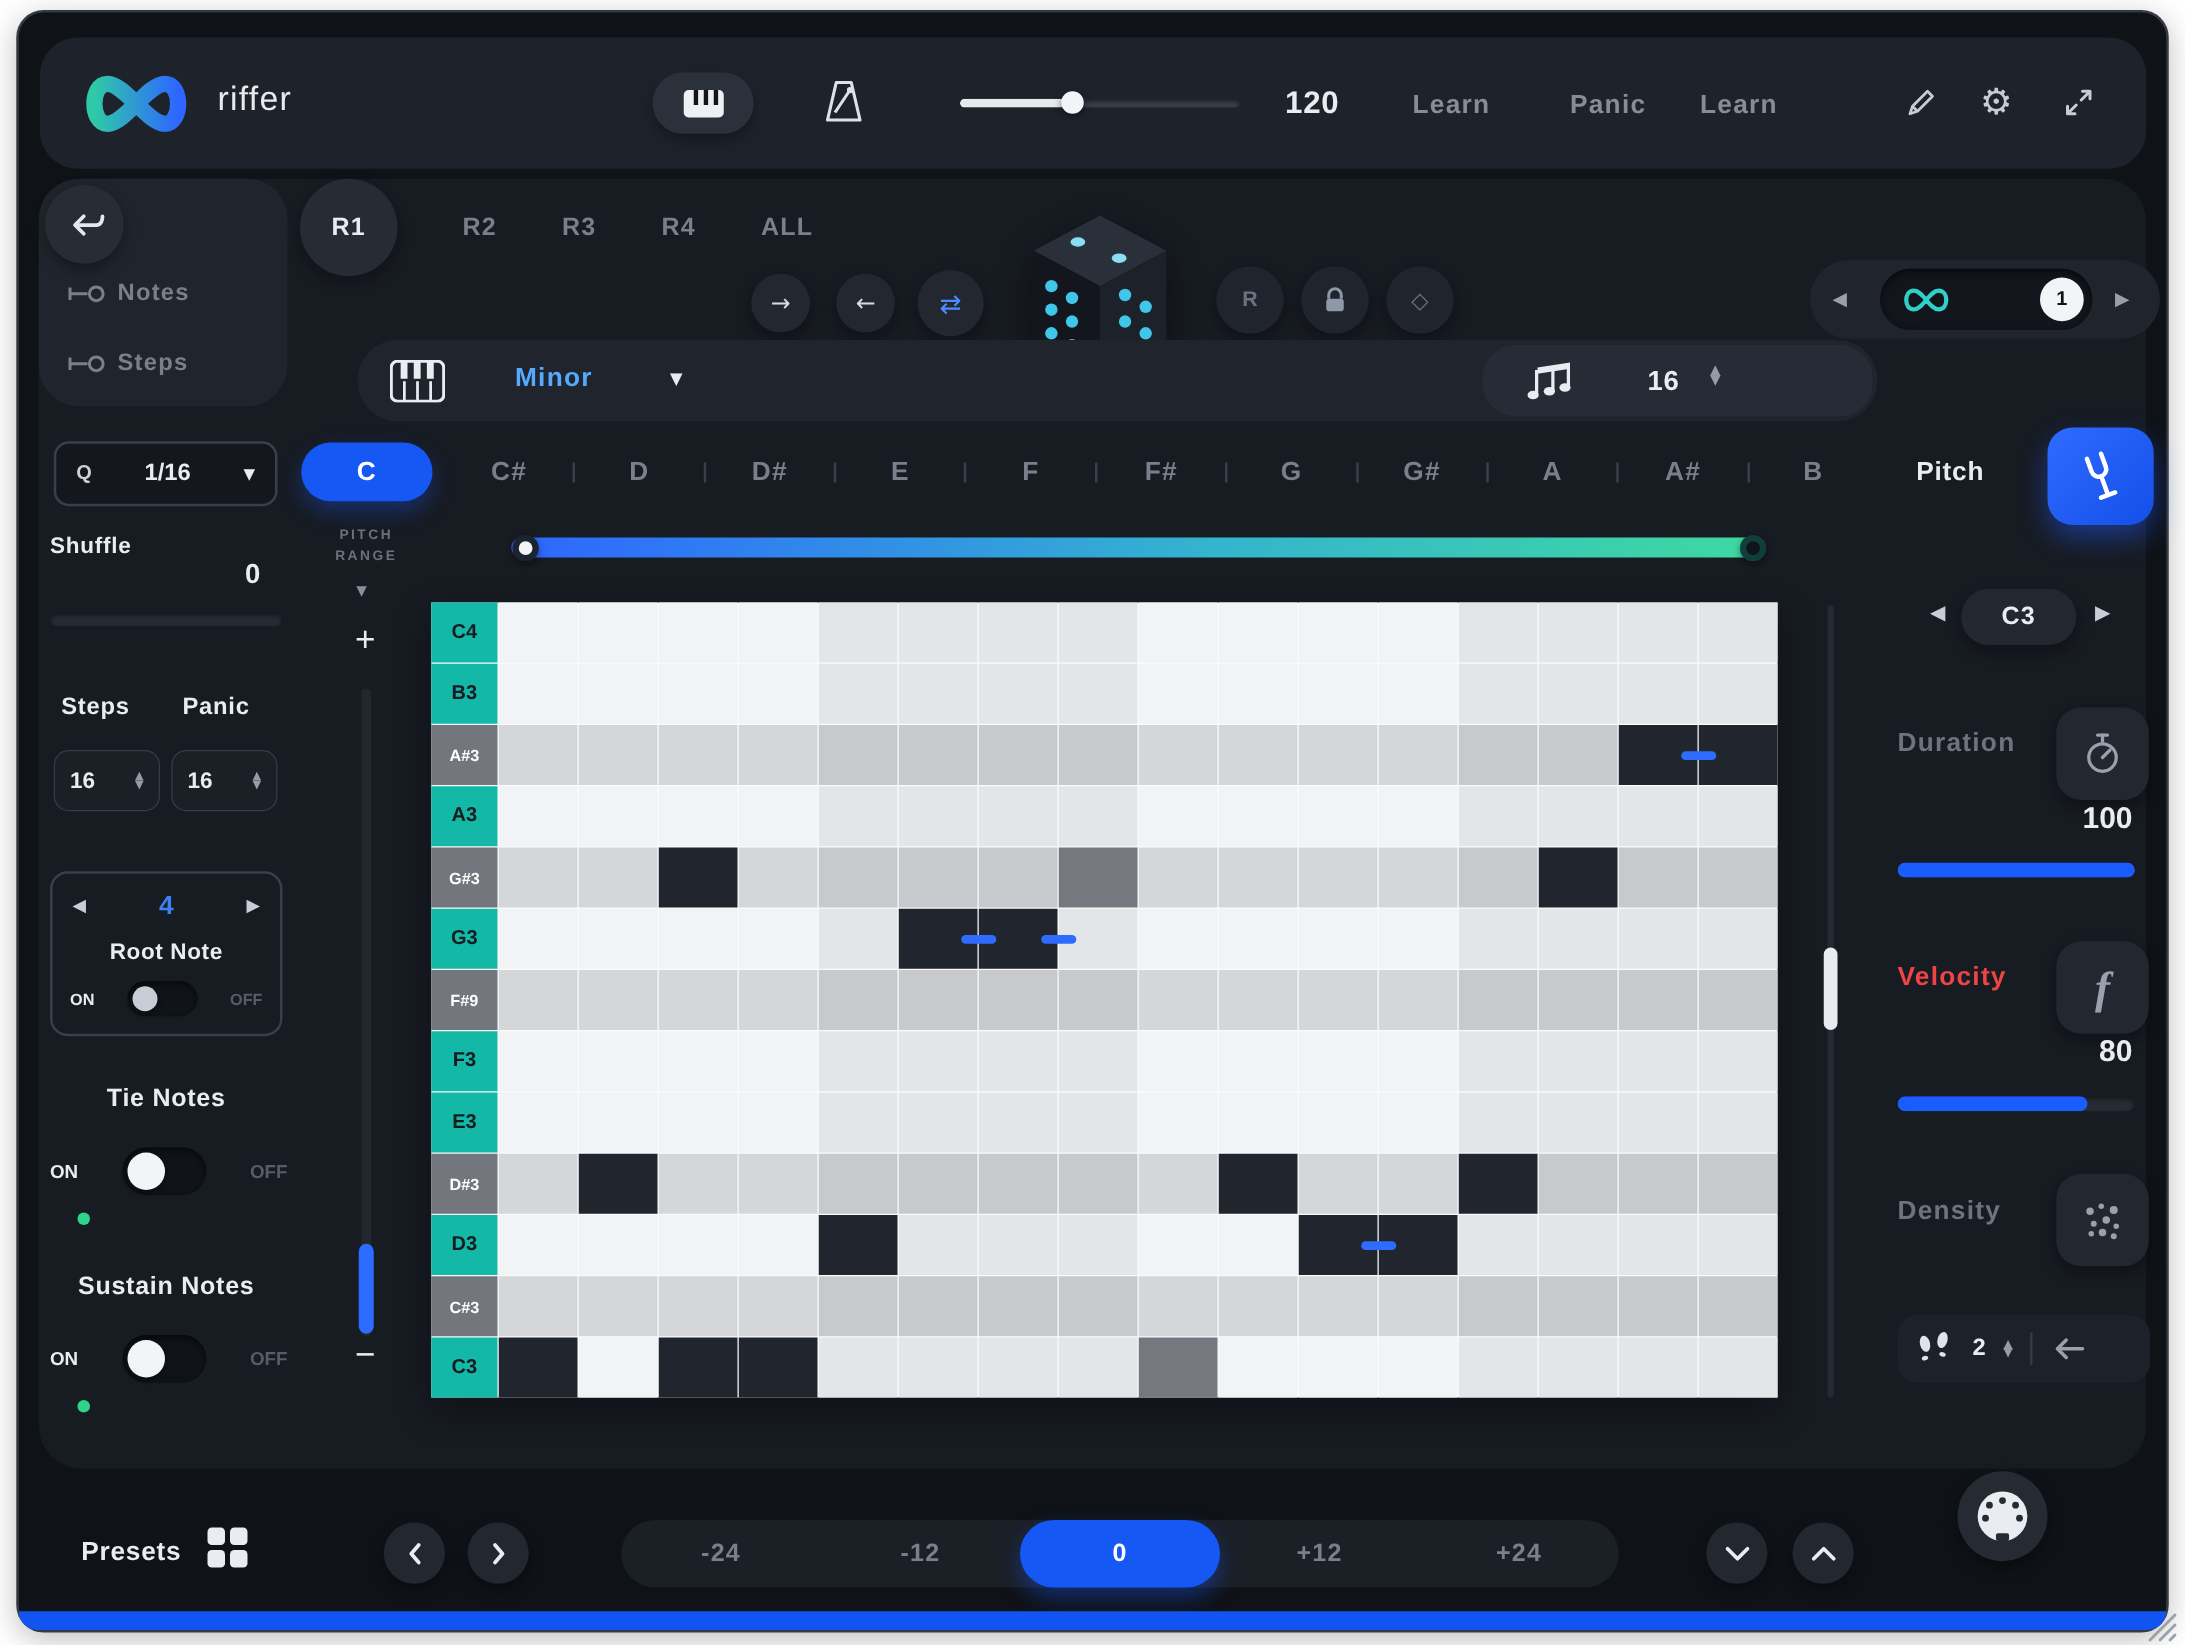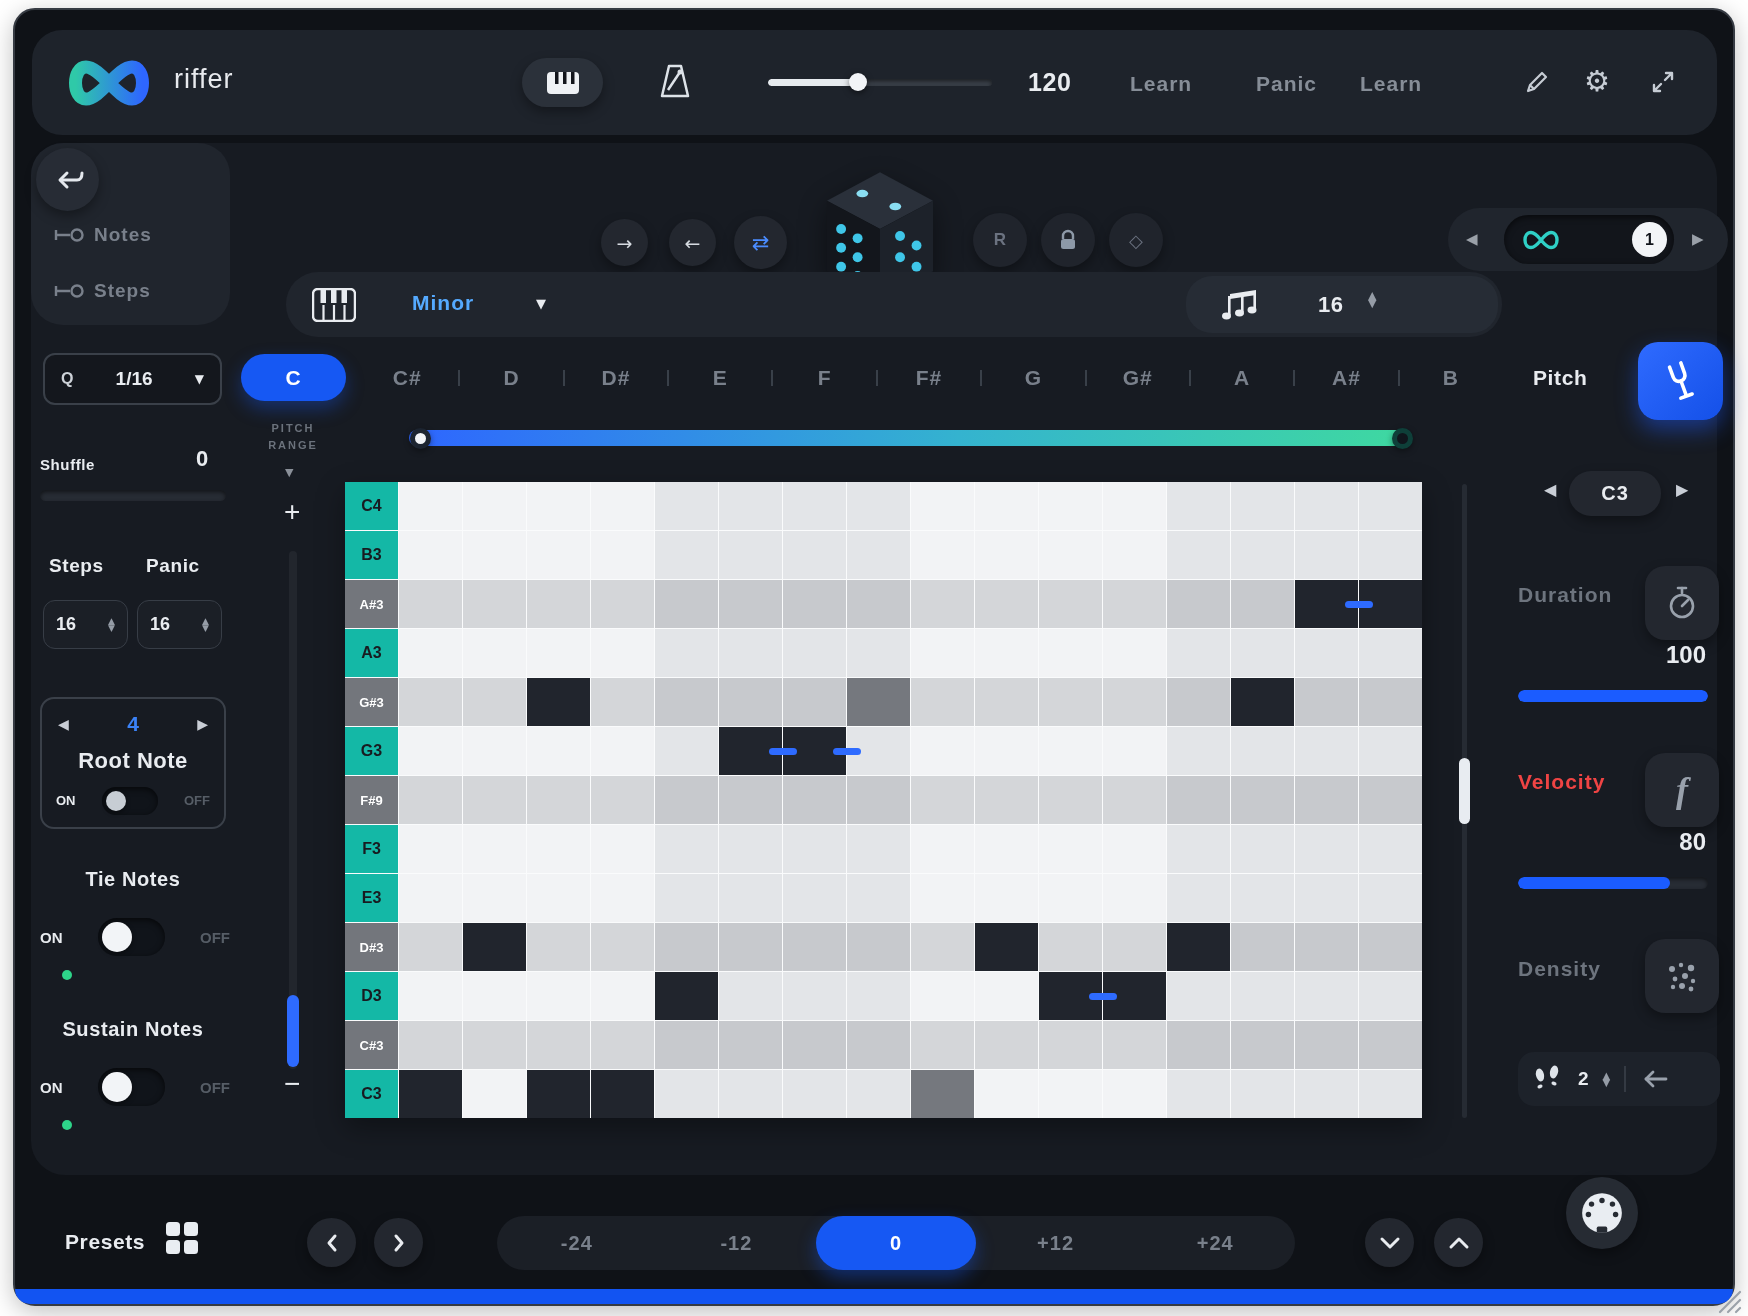--- a/index.html
+++ b/index.html
@@ -116,20 +116,27 @@
     <span style="font-weight:bold;font-size:19px;color:#79808b;letter-spacing:1px">Notes</span>
   </div>
   <div class="abs" style="left:54px;top:280px;display:flex;align-items:center;gap:10px;cursor:pointer">
     <svg width="30" height="18" viewBox="0 0 30 18" stroke="#79808b" stroke-width="2.4" fill="none">
       <path d="M2 4 V14 M2 9 H16"></path>
         <circle cx="23" cy="9" r="5.5"></circle>
     </svg>
     <span style="font-weight:bold;font-size:19px;color:#79808b;letter-spacing:1px">Steps</span>
   </div>
 
+  <div id="riff-tabs">
+      <div class="riff-tab active">R1</div>
+      <div class="riff-tab">R2</div>
+      <div class="riff-tab">R3</div>
+      <div class="riff-tab">R4</div>
+      <div class="riff-tab">ALL</div>
+    </div>
 
   <div class="cbtn" style="left:601px;top:219px;width:47px;height:47px">
     <span class="uni" style="font-size:19px;color:#d6dbe1">→</span>
   </div>
   <div class="cbtn" style="left:669px;top:219px;width:47px;height:47px">
     <span class="uni" style="font-size:19px;color:#d6dbe1">←</span>
   </div>
   <div class="cbtn" style="left:734px;top:216px;width:53px;height:53px">
     <span class="uni" style="font-size:21px;color:#4a8cff">⇄</span>
   </div>
@@ -244,21 +251,21 @@
       <path d="M12 4 V15 a6 6 0 0 0 12 0 V4"></path>
       <path d="M18 21 V36"></path>
       <path d="M12 37 H24"></path>
     </svg>
   </div>
 
   <div class="abs" style="left:409px;top:430px;width:1001px;height:16px;border-radius:8px;background:linear-gradient(90deg,#2e66ff,#34b3cf 55%,#3fd9a0)"></div>
   <div class="abs" style="left:410px;top:428px;width:21px;height:21px;border-radius:50%;background:#f2f4f7;border:5px solid #1c2430;box-shadow:0 2px 6px rgba(0,0,0,.4)"></div>
   <div class="abs" style="left:1392px;top:428px;width:21px;height:21px;border-radius:50%;background:#10151c;border:5px solid #0e3f39;box-shadow:0 2px 6px rgba(0,0,0,.4)"></div>
 
-  <span class="txt" style="left:40px;top:456px;font-size:15px">Shuffle</span>
+  <span class="txt" style="left:40px;top:426px;font-size:18px">Shuffle</span>
   <span class="txt" style="left:196px;top:446px;font-size:22px">0</span>
   <div class="slider" style="left:40px;top:490px;width:186px;height:11px">
     <div class="fill" style="width: 0%;"></div>
   </div>
 
   <span class="txt" style="left:49px;top:555px;font-size:19px">Steps</span>
   <span class="txt" style="left:146px;top:555px;font-size:19px">Panic</span>
   <div class="stepbox" style="left:43px;top:600px;width:85px;height:49px">
     <span style="font-weight:bold;font-size:18px;color:#e9ecf0">16</span>
     <span class="steparrows">
@@ -273,21 +280,21 @@
         <span>▼</span>
       </span>
   </div>
 
   <div class="abs" style="left:40px;top:697px;width:186px;height:132px;border:2px solid #3a4049;border-radius:14px;display:flex;flex-direction:column;align-items:center;justify-content:space-evenly">
     <div style="width:100%;display:flex;align-items:center;justify-content:space-between;padding:0 16px">
       <span class="tri" style="font-size:14px;cursor:pointer">◀</span>
       <span style="font-weight:bold;font-size:21px;color:#3b82f6">4</span>
       <span class="tri" style="font-size:14px;cursor:pointer">▶</span>
     </div>
-    <span style="font-weight:bold;font-size:22px;color:#e9ecf0;letter-spacing:.5px">Root Note</span>
+    <span style="font-weight:bold;font-size:18px;color:#e9ecf0;letter-spacing:.5px">Root Note</span>
     <div style="width:100%;display:flex;align-items:center;justify-content:space-between;padding:0 14px">
       <span style="font-weight:bold;font-size:13px;color:#e9ecf0">ON</span>
       <div class="toggle" style="width:56px;height:28px;cursor:pointer">
         <div class="knob" style="width:20px;height:20px;background:#c7cdd4"></div>
       </div>
       <span style="font-weight:bold;font-size:13px;color:#565d66">OFF</span>
     </div>
   </div>
 
   <div class="abs txt" style="left:40px;top:868px;width:186px;text-align:center;font-size:20px">Tie Notes</div>

